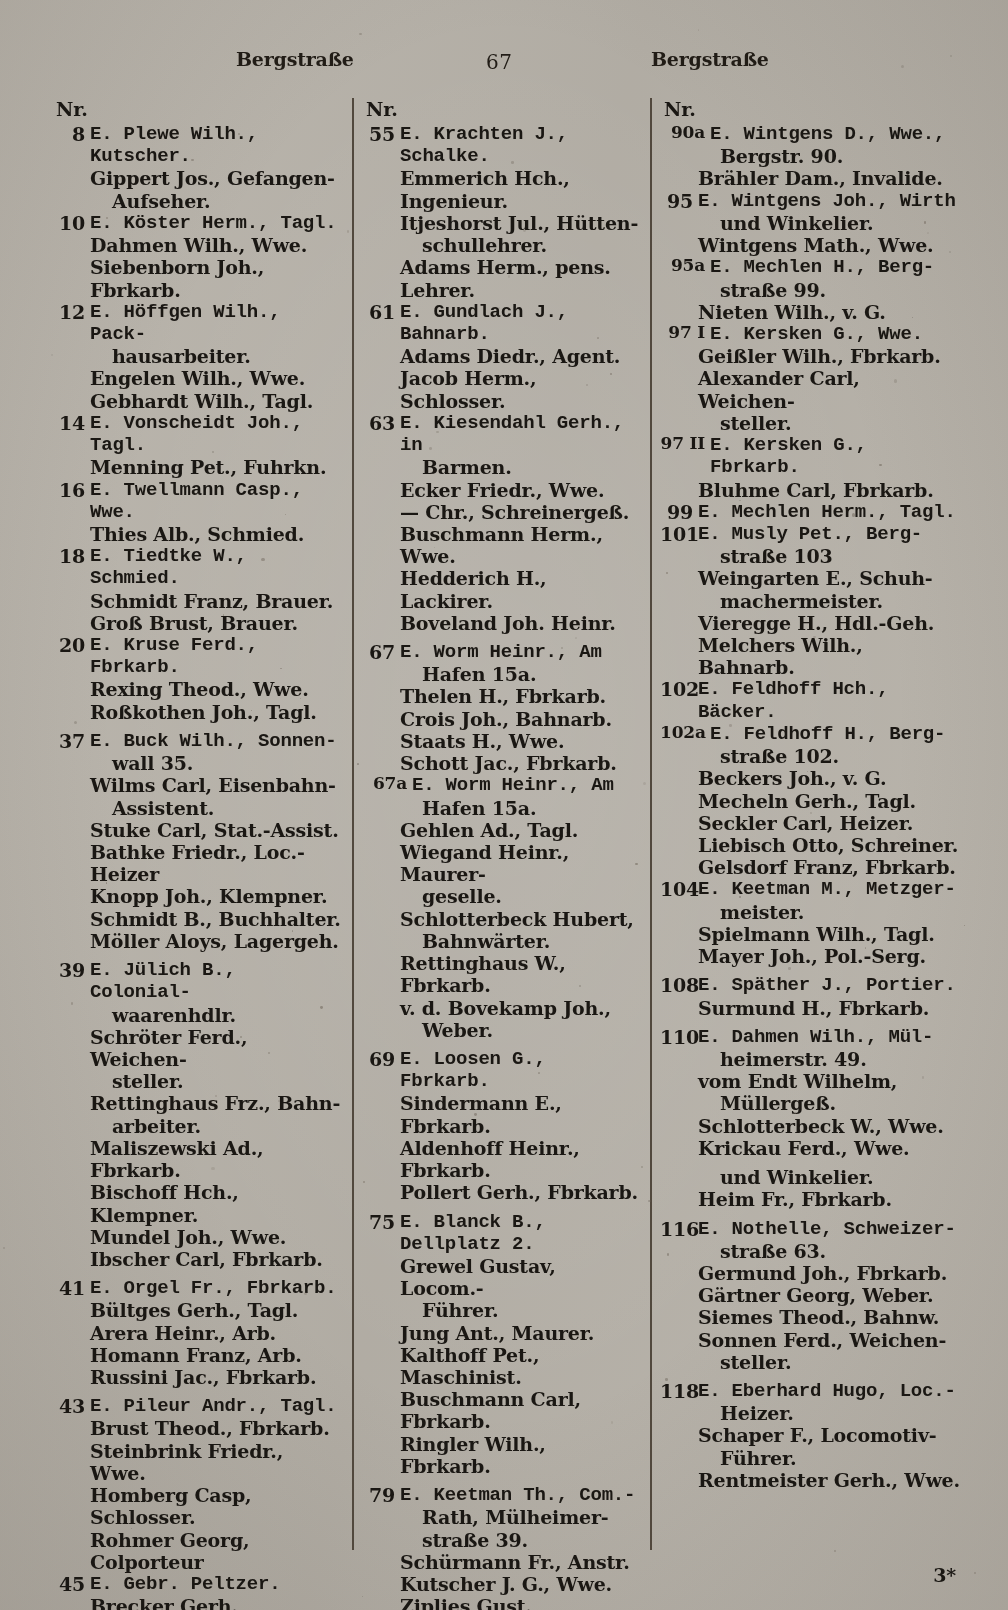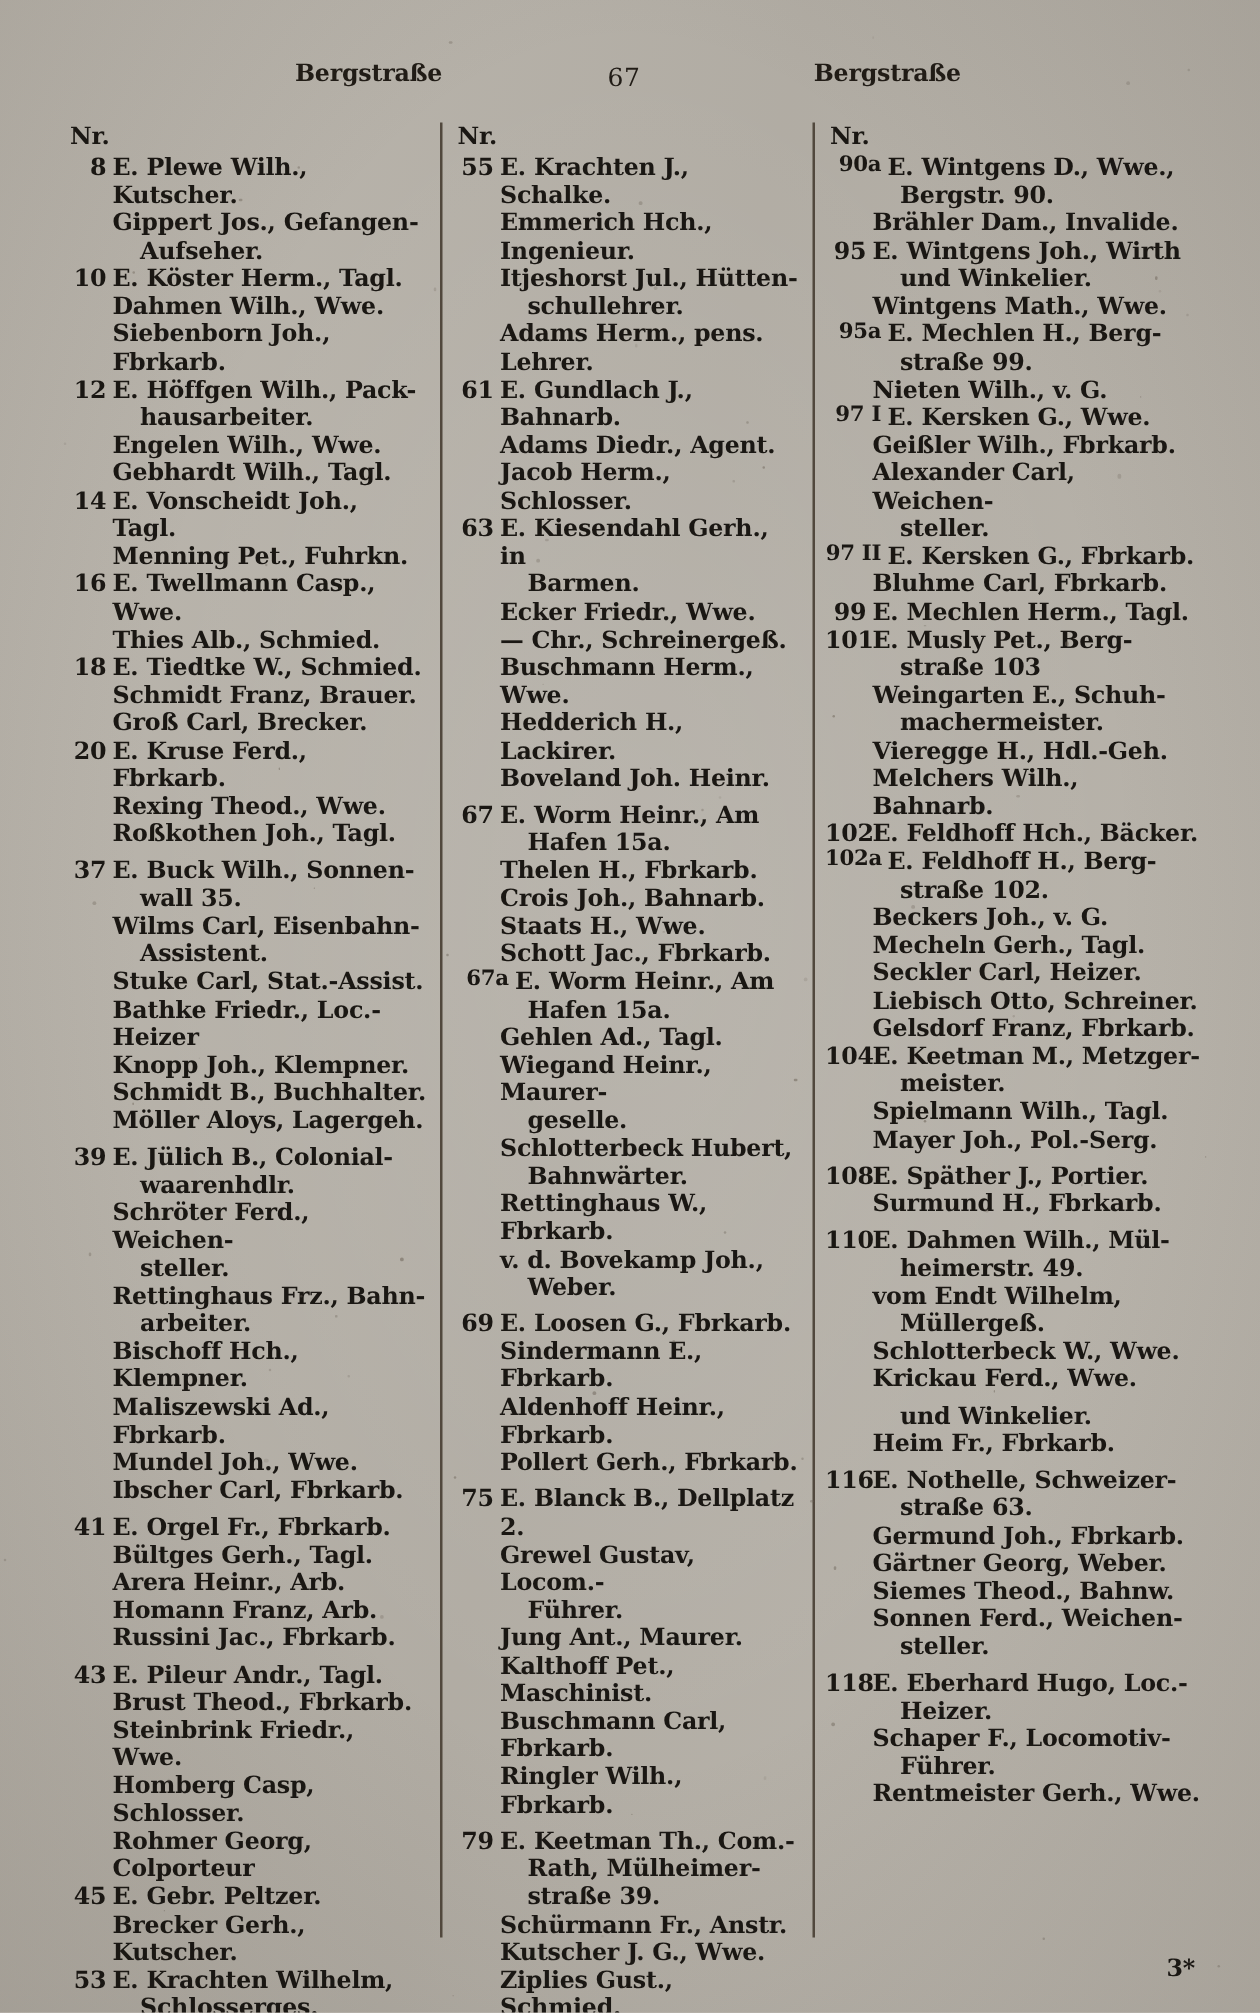--- a/index.html
+++ b/index.html
@@ -87,20 +87,21 @@
     box-sizing: border-box;
     white-space: nowrap;
   }
   .entry .num.wide {
     width: 50px;
     flex-basis: 50px;
     font-size: 17px;
   }
   .entry .txt {
     flex: 1 1 auto;
+    font-family: Liberation Mono, monospace;
   }
   .sub {
     font-size: 19px;
     line-height: 1.17;
     margin-left: 38px;
   }
   .cont {
     font-size: 19px;
     line-height: 1.17;
     margin-left: 60px;
@@ -175,21 +176,21 @@
           <span class="txt fk">E. Twellmann Casp., Wwe.</span>
         </div>
         <div class="sub fk">Thies Alb., Schmied.</div>
       </div>
       <div>
         <div class="entry">
           <span class="num fk">18</span>
           <span class="txt fk">E. Tiedtke W., Schmied.</span>
         </div>
         <div class="sub fk">Schmidt Franz, Brauer.</div>
-        <div class="sub fk">Groß Carl, Brecker.</div>
+        <div class="sub fk">Groß Brust, Brauer.</div>
       </div>
       <div>
         <div class="entry">
           <span class="num fk">20</span>
           <span class="txt fk">E. Kruse Ferd., Fbrkarb.</span>
         </div>
         <div class="sub fk">Rexing Theod., Wwe.</div>
         <div class="sub fk">Roßkothen Joh., Tagl.</div>
       </div>
       <div class="gap"></div>
@@ -211,22 +212,22 @@
       <div>
         <div class="entry">
           <span class="num fk">39</span>
           <span class="txt fk">E. Jülich B., Colonial-</span>
         </div>
         <div class="cont fk">waarenhdlr.</div>
         <div class="sub fk">Schröter Ferd., Weichen-</div>
         <div class="cont fk">steller.</div>
         <div class="sub fk">Rettinghaus Frz., Bahn-</div>
         <div class="cont fk">arbeiter.</div>
+        <div class="sub fk">Maliszewski Ad., Fbrkarb.</div>
         <div class="sub fk">Bischoff Hch., Klempner.</div>
-        <div class="sub fk">Maliszewski Ad., Fbrkarb.</div>
         <div class="sub fk">Mundel Joh., Wwe.</div>
         <div class="sub fk">Ibscher Carl, Fbrkarb.</div>
       </div>
       <div class="gap"></div>
       <div>
         <div class="entry">
           <span class="num fk">41</span>
           <span class="txt fk">E. Orgel Fr., Fbrkarb.</span>
         </div>
         <div class="sub fk">Bültges Gerh., Tagl.</div>

